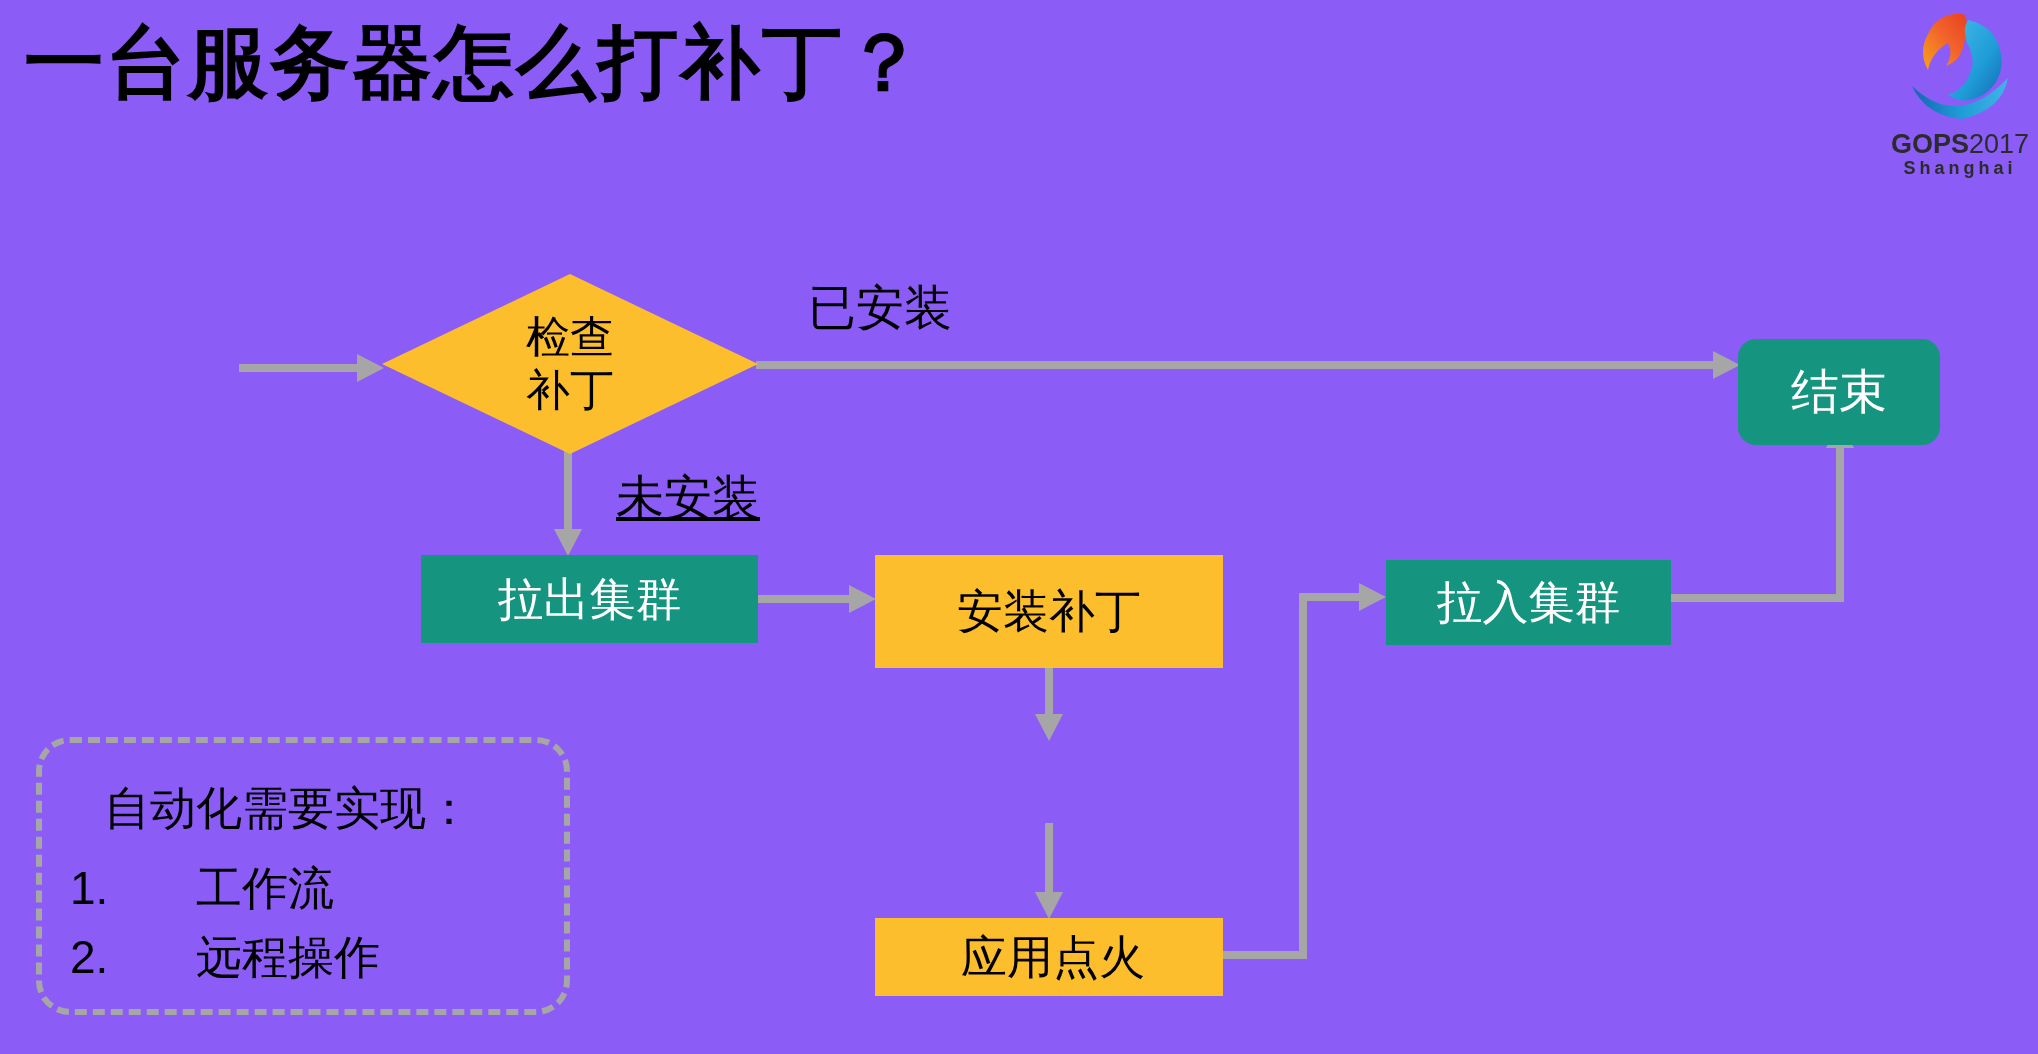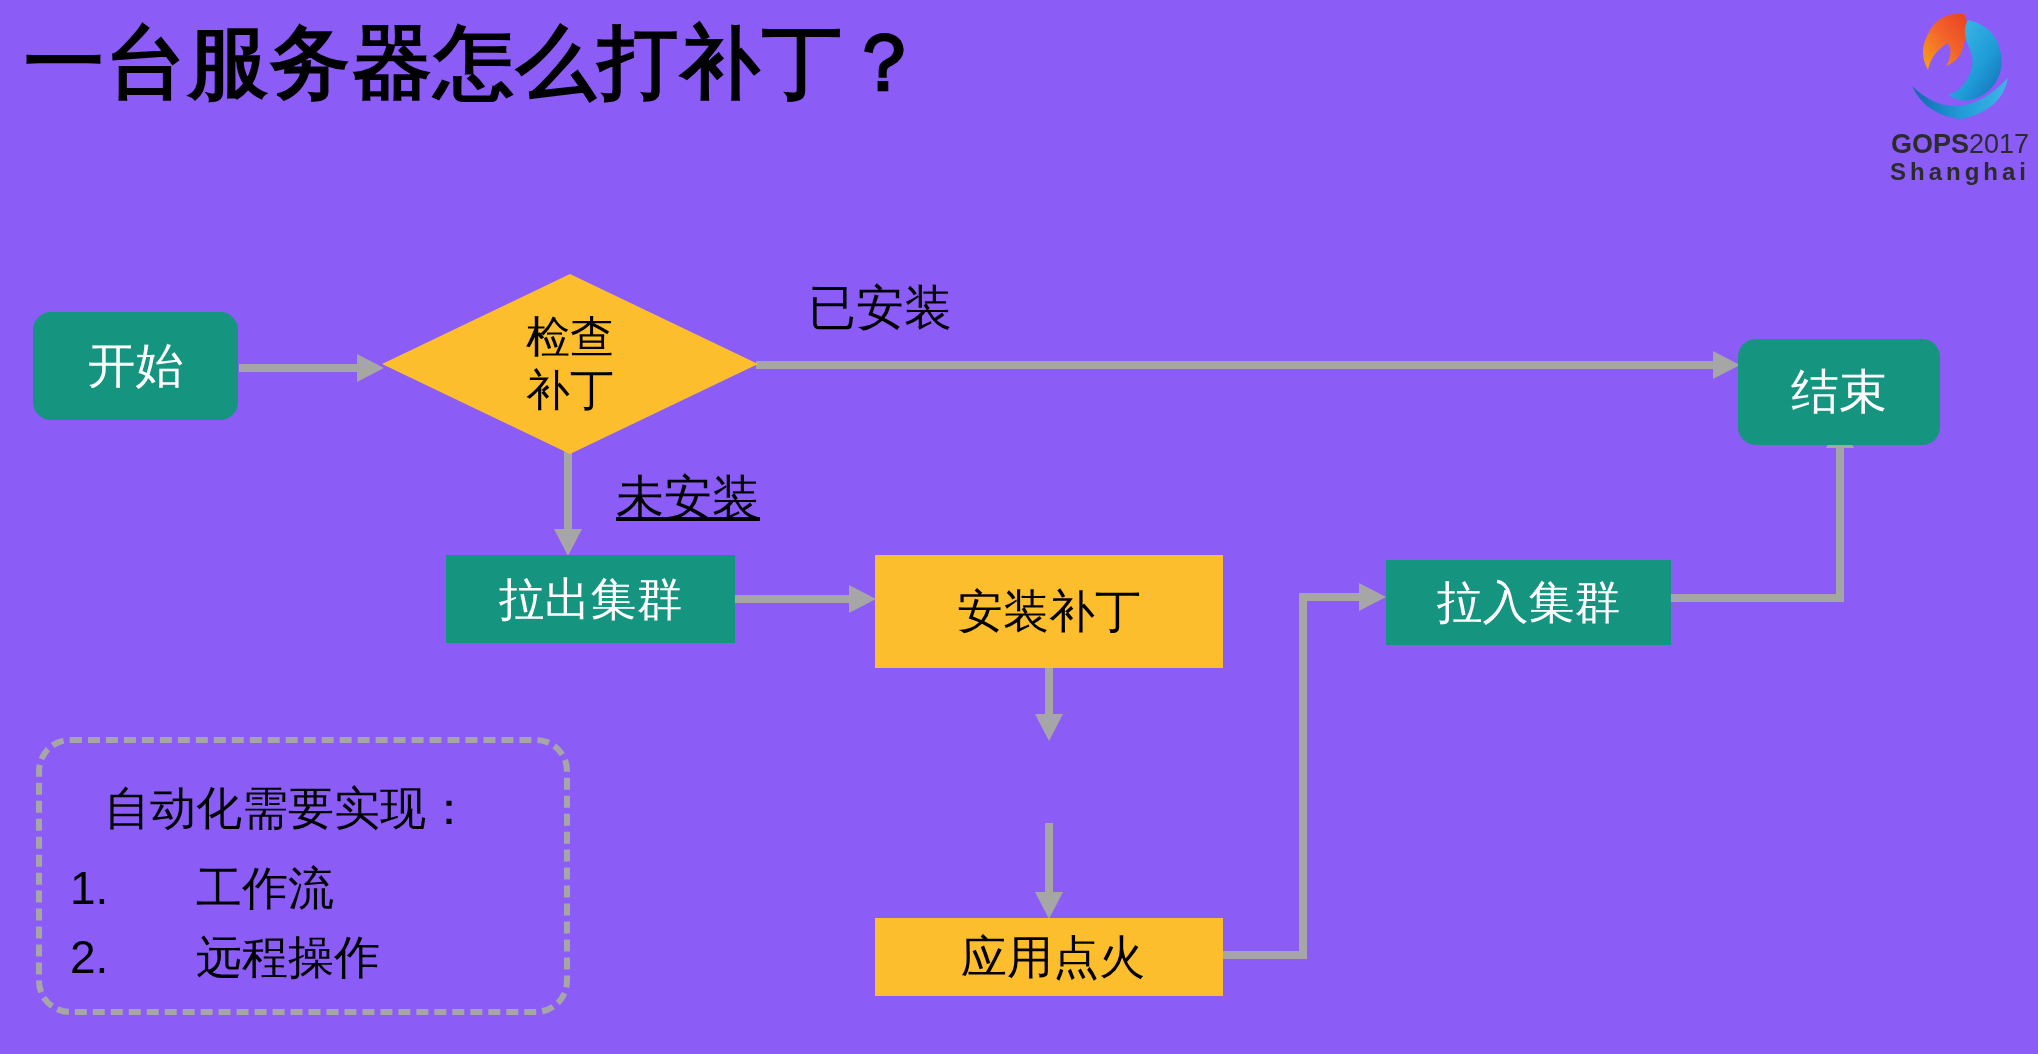--- a/index.html
+++ b/index.html
@@ -11,21 +11,21 @@
     position:absolute;left:24px;top:10px;
     font-size:80px;font-weight:800;color:#000000;
     letter-spacing:2px;white-space:nowrap;
   }
 
   
   .logo{position:absolute;left:1885px;top:10px;width:150px;text-align:center;}
   .logo-mark{display:block;margin:0 auto;}
   .logo-line1{font-size:27px;color:#2b2b2b;line-height:1.05;margin-top:2px;}
   .logo-line1 .bold{font-weight:bold;}
-  .logo-line2{font-size:24px;color:#2b2b2b;font-weight:600;letter-spacing:4px;line-height:1.15;}
+  .logo-line2{font-size:18px;color:#2b2b2b;font-weight:600;letter-spacing:4px;line-height:1.15;}
 
   
   .node{position:absolute;display:flex;align-items:center;justify-content:center;
         text-align:center;box-sizing:border-box;}
   .teal-node{background:var(--teal);color:#ffffff;}
   .yellow-node{background:var(--yellow);color:#000000;}
   .rounded{border-radius:18px;}
   .node-label{font-size:48px;line-height:1.1;white-space:nowrap;}
   .yellow-node .node-label{font-size:46px;}
   .diamond{clip-path:polygon(50% 0,100% 50%,50% 100%,0 50%);}
@@ -122,36 +122,33 @@
       <polyline class="edge" points="1223,955 1303,955 1303,597 1360,597"></polyline>
       <polygon class="head" points="1386,597 1359,583 1359,611"></polygon>
     </g>
 
     <g>
       <polyline class="edge" points="1671,598 1840,598 1840,448"></polyline>
       <polygon class="head" points="1840,421 1826,448 1854,448"></polygon>
     </g>
   </svg>
 
-  <div class="node teal-node rounded" style="left:33px;top:312px;width:205px;height:108px;">
-    <span class="node-label">开始</span>
-  </div>
 
   <div class="node yellow-node diamond" style="left:382px;top:274px;width:376px;height:180px;">
     <span class="node-label">
       <span style="display:block">检查</span>
       <span style="display:block">补丁</span>
     </span>
   </div>
 
   <div class="node teal-node rounded" style="left:1738px;top:313px;width:202px;height:106px;margin-top:26px;">
     <span class="node-label">结束</span>
   </div>
 
-  <div class="node teal-node" style="left:446px;top:555px;width:289px;height:88px;">
+  <div class="node teal-node" style="left:421px;top:555px;width:337px;height:88px;">
     <span class="node-label" style="font-size:46px">拉出集群</span>
   </div>
 
   <div class="node yellow-node" style="left:875px;top:555px;width:348px;height:113px;">
     <span class="node-label">安装补丁</span>
   </div>
 
 
   <div class="node yellow-node" style="left:875px;top:918px;width:348px;height:78px;padding-left:8px;">
     <span class="node-label">应用点火</span>

